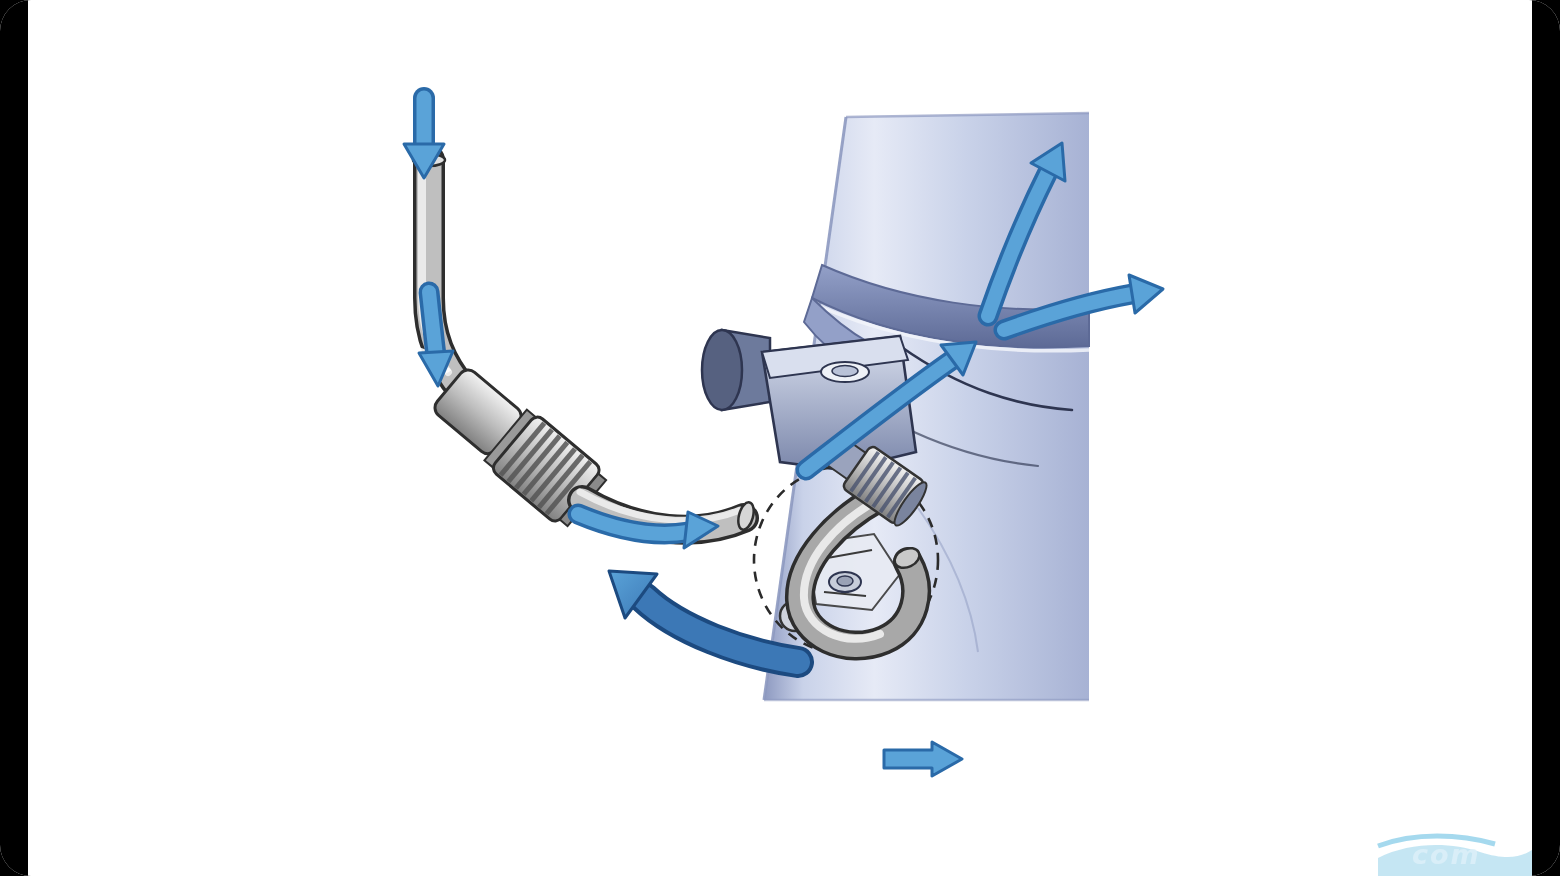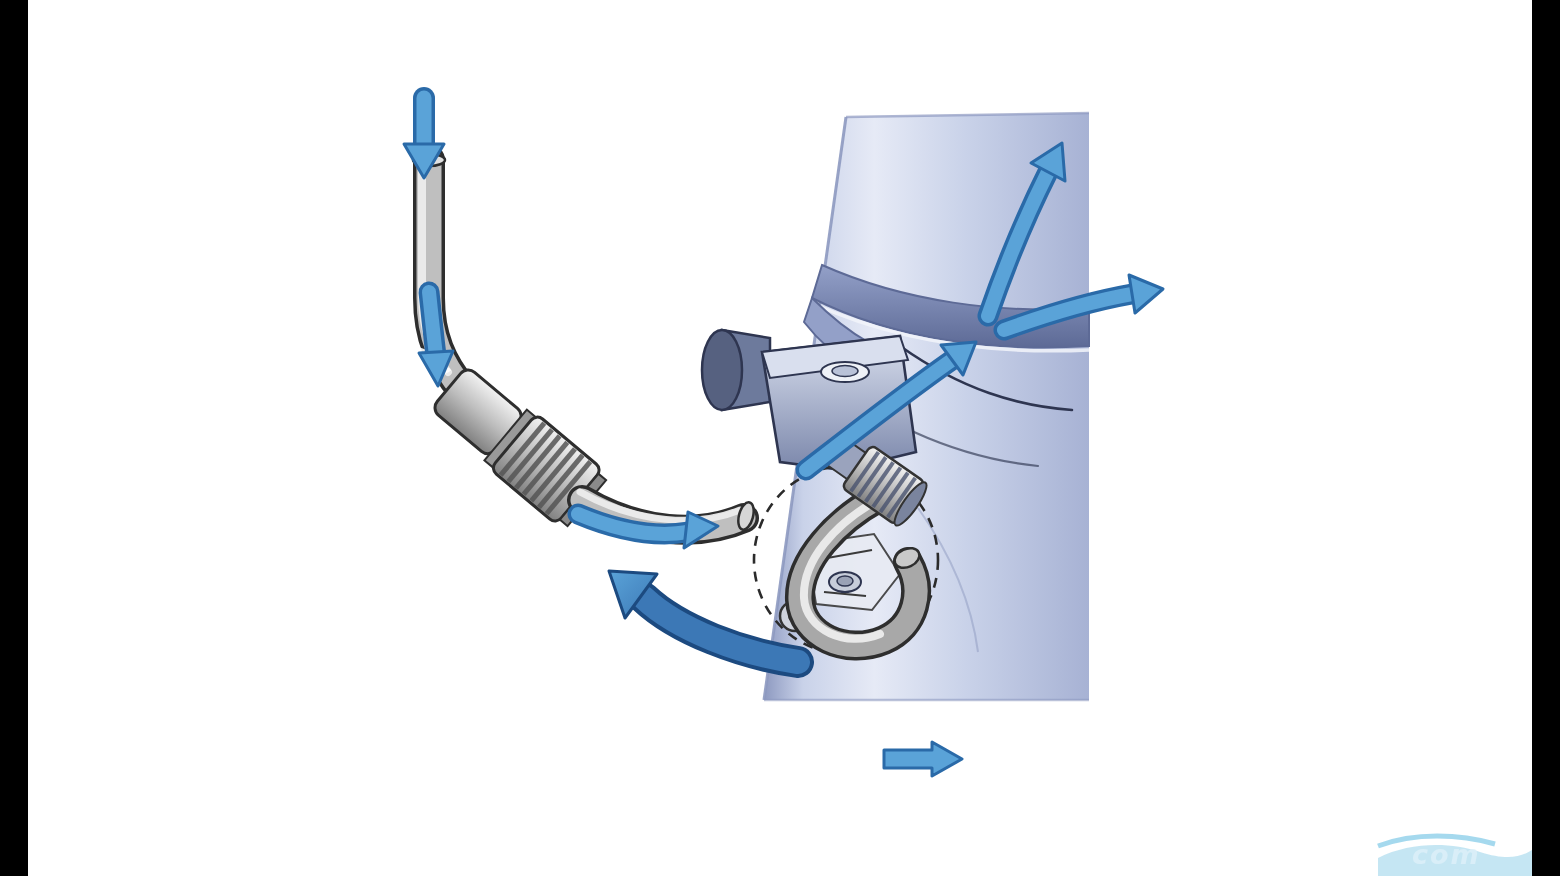--- a/index.html
+++ b/index.html
@@ -1,17 +1,17 @@
 <!DOCTYPE html>
 <html style="--background: #ffffff; --side_bars: #000000; --pipe_light: #e6eaf6; --pipe_mid: #c9d2e9; --pipe_dark: #a7b2d4; --pipe_edge: #8d99c0; --clamp_fill: #93a0c8; --clamp_edge: #5d6a96; --bracket_light: #d9dfee; --bracket_dark: #7b87ab; --boss_dark: #566180; --boss_mid: #6d7a9c; --line_dark: #2e3550; --metal_light: #f2f2f2; --metal_mid: #bdbdbd; --metal_dark: #808080; --hose_outline: #2e2e2e; --hose_body: #bfbfbf; --hose_highlight: #ececec; --hook_body: #a8a8a8; --dash_line: #2b2b2b; --arrow_fill: #5aa3d8; --arrow_stroke: #2a6aa8; --arrow_dark_fill: #3c78b6; --arrow_dark_stroke: #1c4a80; --watermark_wave: #bfe3f2; --watermark_wave_line: #8fd0ea; --watermark_text: #ddf0f9;"><head>
 <meta charset="utf-8">
 <style>
   html,body{margin:0;padding:0;background:#000;}
   .stage{position:relative;width:1560px;height:876px;background:var(--background,#fff);overflow:hidden;
-         font-family:"DejaVu Sans","Liberation Sans",sans-serif;}
+         font-family:"DejaVu Sans","Liberation Sans",sans-serif;border-radius:31px;}
   svg{display:block}
   
   .s-pipe-edge{stop-color:var(--pipe_edge)} .s-pipe-mid{stop-color:var(--pipe_mid)}
   .s-pipe-light{stop-color:var(--pipe_light)} .s-pipe-dark{stop-color:var(--pipe_dark)}
   .s-clamp-a{stop-color:var(--clamp_fill)} .s-clamp-b{stop-color:var(--clamp_edge)}
   .s-br-a{stop-color:var(--bracket_light)} .s-br-b{stop-color:var(--bracket_dark)}
   .s-mt-a{stop-color:var(--metal_light)} .s-mt-b{stop-color:var(--metal_mid)} .s-mt-c{stop-color:var(--metal_dark)}
   .s-ba-a{stop-color:var(--arrow_fill)} .s-ba-b{stop-color:var(--arrow_dark_fill)}
   
   .ln{stroke:var(--line_dark);fill:none;stroke-linecap:round}

